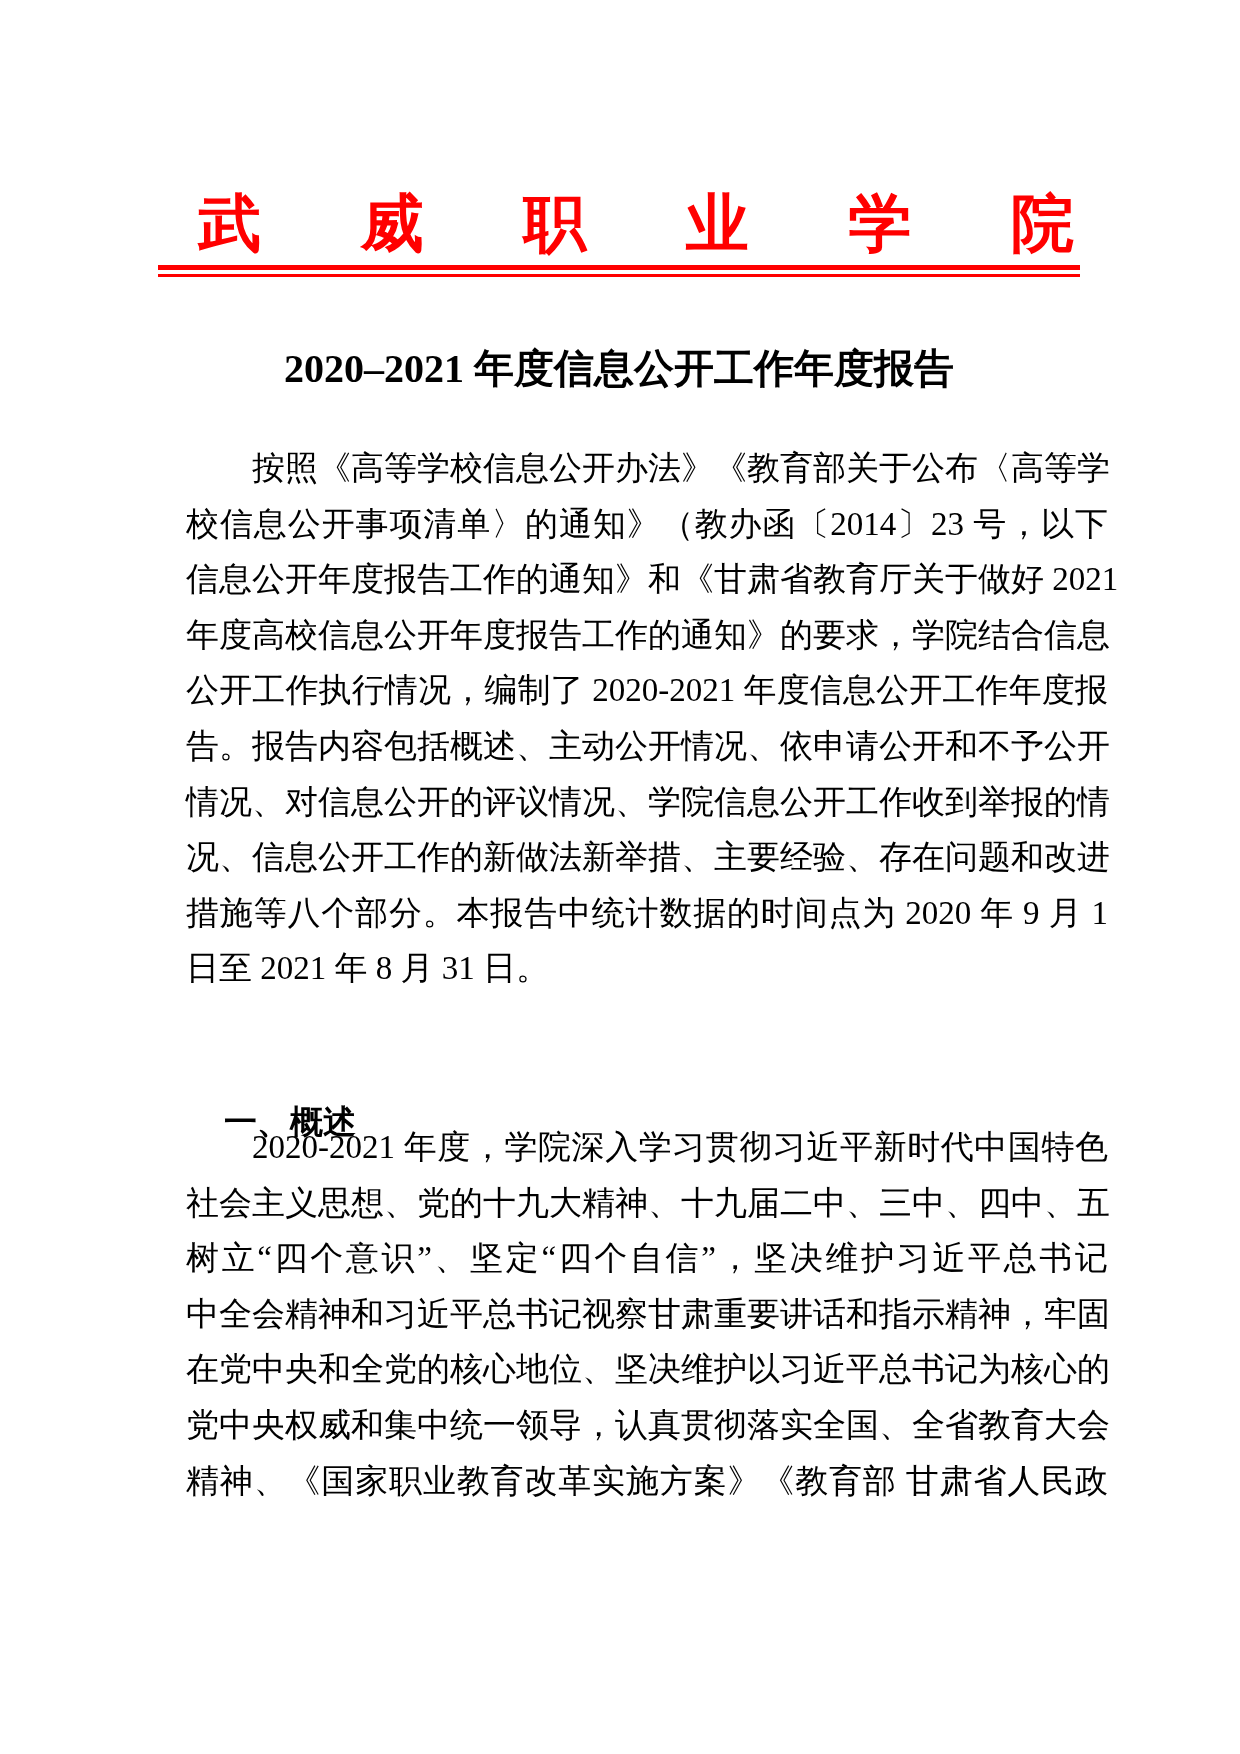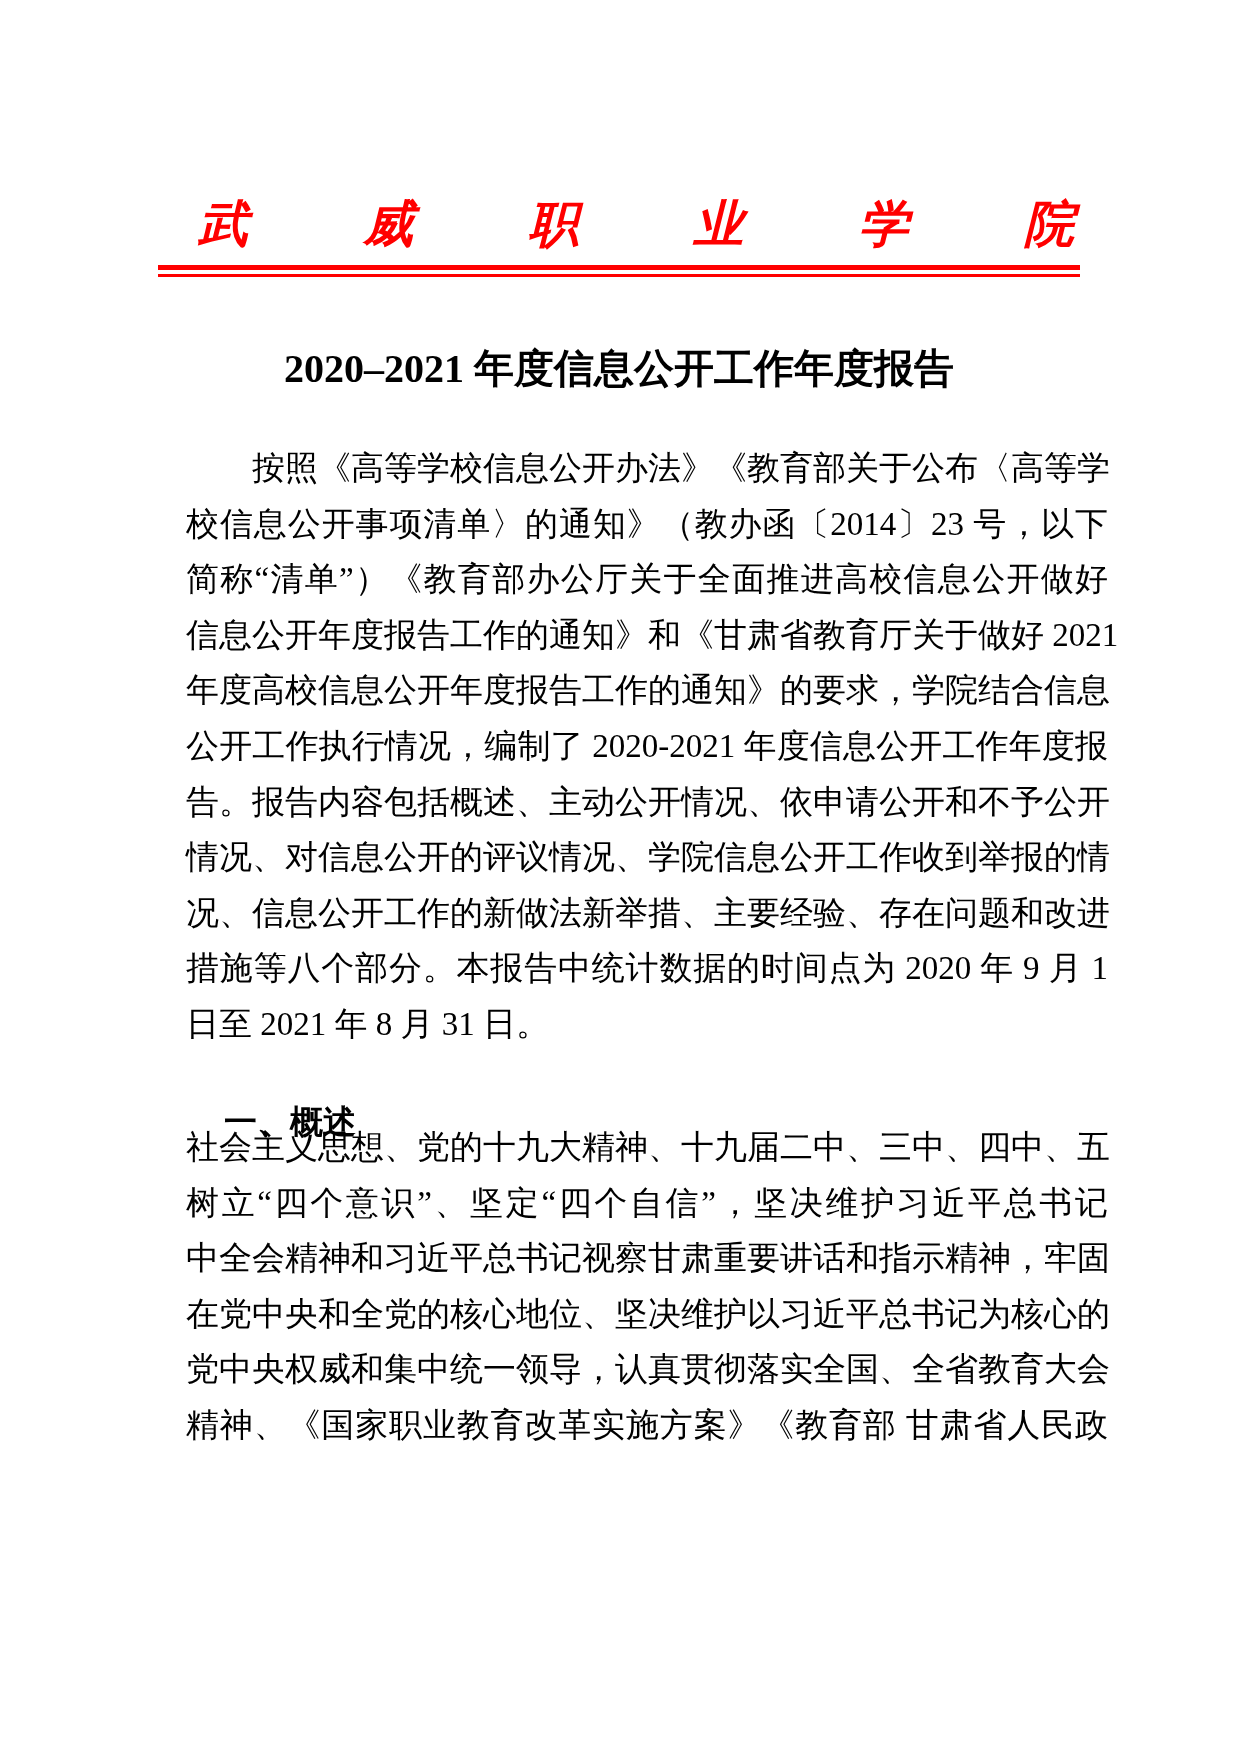--- a/index.html
+++ b/index.html
@@ -25,29 +25,28 @@
     background: var(--page-bg);
   }
   
   .letterhead {
     position: absolute;
     left: 198px;
     top: 182px;
     width: 876px;
     height: 84px;
     line-height: 84px;
-    font-size: 50px;
+    font-size: 63px;
     font-weight: bold;
     color: var(--accent-red);
     text-align: justify;
     text-align-last: justify;
     text-justify: inter-character;
     letter-spacing: 0;
     white-space: nowrap;
-    font-style: italic;
   }
   .rule {
     position: absolute;
     left: 158px;
     width: 922px;
     background: var(--accent-red);
   }
   .rule-thick { top: 265px; height: 5px; }
   .rule-thin  { top: 274px; height: 3px; }
 
@@ -110,34 +109,34 @@
 
   <div class="rule rule-thick"></div>
 
   <div class="rule rule-thin"></div>
 
   <h1 class="doc-title">2020–2021 年度信息公开工作年度报告</h1>
 
   <div class="para" id="para-1">
       <div class="indent">按照《高等学校信息公开办法》《教育部关于公布〈高等学</div>
       <div>校信息公开事项清单〉的通知》（教办函〔2014〕23 号，以下</div>
-      <div>简称“清单”）《教育部办公厅关于全面推进高校信息公开做好</div>
       <div>信息公开年度报告工作的通知》和《甘肃省教育厅关于做好 2021</div>
       <div>年度高校信息公开年度报告工作的通知》的要求，学院结合信息</div>
       <div>公开工作执行情况，编制了 2020-2021 年度信息公开工作年度报</div>
       <div>告。报告内容包括概述、主动公开情况、依申请公开和不予公开</div>
       <div>情况、对信息公开的评议情况、学院信息公开工作收到举报的情</div>
       <div>况、信息公开工作的新做法新举措、主要经验、存在问题和改进</div>
       <div>措施等八个部分。本报告中统计数据的时间点为 2020 年 9 月 1</div>
       <div class="endline">日至 2021 年 8 月 31 日。</div>
     </div>
 
   <div class="heading">一、概述</div>
 
   <div class="para" id="para-2">
+      <div class="indent">2020-2021 年度，学院深入学习贯彻习近平新时代中国特色</div>
       <div>社会主义思想、党的十九大精神、十九届二中、三中、四中、五</div>
       <div>树立“四个意识”、坚定“四个自信”，坚决维护习近平总书记</div>
       <div>中全会精神和习近平总书记视察甘肃重要讲话和指示精神，牢固</div>
       <div>在党中央和全党的核心地位、坚决维护以习近平总书记为核心的</div>
       <div>党中央权威和集中统一领导，认真贯彻落实全国、全省教育大会</div>
       <div>精神、《国家职业教育改革实施方案》《教育部 甘肃省人民政</div>
     </div>
 
 </div>
 

